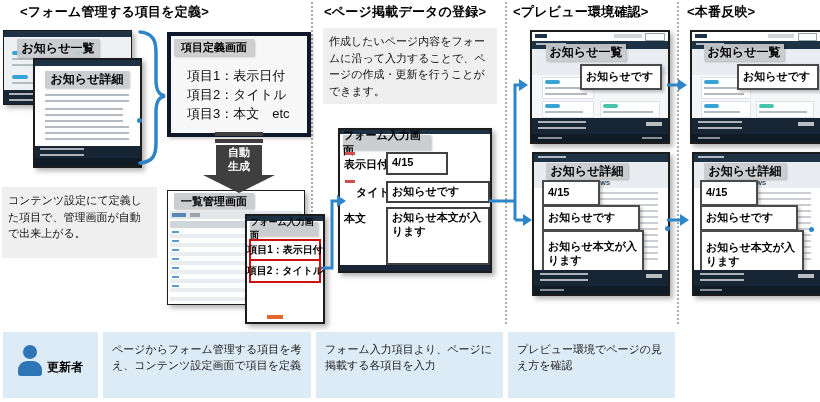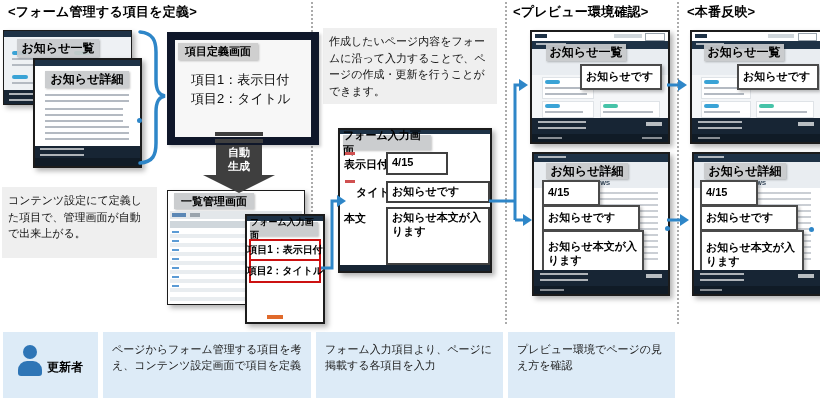--- a/index.html
+++ b/index.html
@@ -35,21 +35,22 @@
              display:flex;flex-direction:column;align-items:center;justify-content:center;line-height:1.25;}
   .stripe{position:absolute;background:#3f3f3f;height:4px;}
   .svg-layer{position:absolute;left:0;top:0;z-index:6;pointer-events:none;}
   .z2{z-index:2}.z3{z-index:3}.z4{z-index:4}
 </style>
 </head>
 <body>
 
 <div class="canvas">
 
-  <div class="col-header" style="left:8px;top:3px;">&lt;フォーム管理する項目を定義&gt;</div>
+  <div class="col-header" style="left:20px;top:3px;">&lt;フォーム管理する項目を定義&gt;</div>
+  <div class="col-header" style="left:324px;top:3px;">&lt;ページ掲載データの登録&gt;</div>
   <div class="col-header" style="left:513px;top:3px;">&lt;プレビュー環境確認&gt;</div>
   <div class="col-header" style="left:687px;top:3px;">&lt;本番反映&gt;</div>
 
   <div class="vsep" style="left:311px;"></div>
   <div class="vsep" style="left:505px;"></div>
   <div class="vsep" style="left:677px;"></div>
 
   <div class="mock z2" style="left:3px;top:30px;width:127px;height:73px;border-width:1px;">
     <div class="navy abs" style="left:0;top:0;right:0;height:6px;"></div>
     <div class="abs" style="left:0;top:6px;right:0;height:53px;background:#eef1f4;">
@@ -72,25 +73,26 @@
     <div class="tlines abs" style="left:10px;top:48px;width:78px;height:14px;"></div>
     <div class="tlines abs" style="left:10px;top:66px;width:84px;height:14px;"></div>
     <div class="abs" style="left:30px;top:86px;width:44px;height:7px;border-radius:4px;background:#1E3246;"></div>
     <div class="bluedot" style="right:-2px;top:58px;"></div>
     <div class="navy2 abs" style="left:0;bottom:8px;right:0;height:12px;">
       <div class="wlines abs" style="left:5px;top:2px;width:44px;height:8px;"></div>
     </div>
     <div class="abs" style="left:0;bottom:0;right:0;height:8px;background:#101b26;"></div>
   </div>
 
-  <div class="abs z2" style="left:167px;top:32px;width:136px;height:97px;background:#f7f7f7;border:8px solid #0f172a;box-shadow:2px 2px 3px rgba(0,0,0,.2);">
+  <div class="abs z2" style="left:167px;top:32px;width:136px;height:97px;background:#f7f7f7;border:4px solid #0f172a;box-shadow:2px 2px 3px rgba(0,0,0,.2);">
     <div class="glabel" style="left:3px;top:3px;width:80px;height:17px;font-size:11px;background:#cfcfcf;">項目定義画面</div>
     <div class="abs" style="left:16px;top:30px;">
       <div class="defline">項目1：表示日付</div>
       <div class="defline">項目2：タイトル</div>
+      <div class="defline">項目3：本文　etc</div>
     </div>
   </div>
 
   <div class="abs z4" style="left:203px;top:132px;width:72px;height:62px;">
     <div class="stripe" style="left:12px;top:0;width:48px;"></div>
     <div class="stripe" style="left:12px;top:7px;width:48px;"></div>
     <div class="auto-body" style="left:13px;top:13px;width:46px;height:30px;">
       <span>自動</span>
       <span>生成</span>
     </div>

